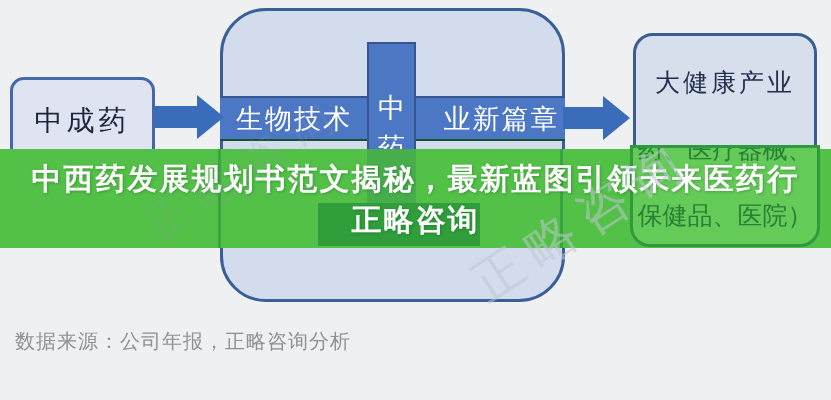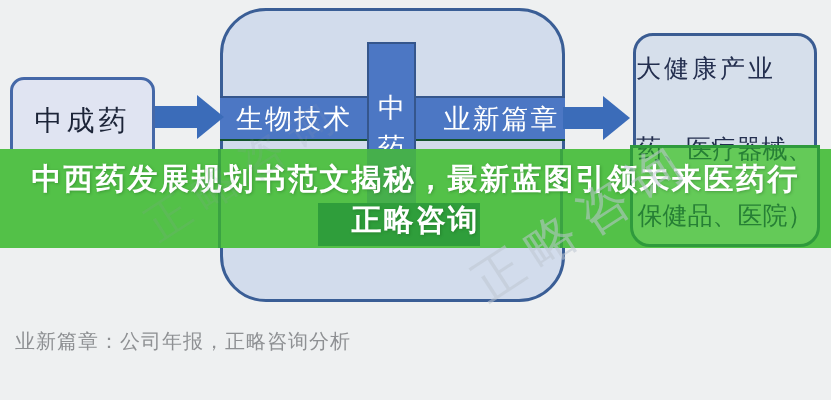--- a/index.html
+++ b/index.html
@@ -48,22 +48,22 @@
     border-top:22px solid transparent; border-bottom:22px solid transparent;
     border-left:27px solid #3b6cb9; }
   .a1s { left:155px; top:106px; width:45px; }
   .a1h { left:197px; top:95px; }
   .a2s { left:563px; top:107px; width:42px; }
   .a2h { left:603px; top:96px; }
   .target-box {
     position:absolute; left:633px; top:33px; width:184px; height:214px;
     background:#d6dfeb; border:3px solid #3a5c92; border-radius:20px; z-index:5;
   }
-  .tline { position:absolute; left:0; width:100%; text-align:left;
-    color:#232e4e; font-size:25px; line-height:32px; }
+  .tline { position:absolute; left:0; width:100%; text-align:center;
+    color:#232e4e; font-size:25px; line-height:32px;margin-top:14px; }
   .tline.l1 { top:17px; letter-spacing:3px; }
   .tline.l2 { top:57px; }
   .tline.l3 { top:97px; }
   .tline.l4 { top:162px; }
 
   
   .banner {
     position:absolute; left:0; top:149px; width:831px; height:99px;
     background:#53c148; z-index:20;
   }
@@ -144,15 +144,15 @@
       <span class="gline g3">药、医疗器械、</span>
       <span class="gline g4">保健品、医院）</span>
     </div>
     <div class="banner-text bt1">中西药发展规划书范文揭秘，最新蓝图引领未来医药行</div>
     <div class="banner-text bt2">正略咨询</div>
   </div>
 
   <div class="wm wm1">正略咨询</div>
   <div class="wm wm2">正略咨询</div>
 
-  <div class="footer-note">业新篇章：公司年报，正略咨询分析</div>
+  <div class="footer-note">数据来源：公司年报，正略咨询分析</div>
 
 </div>
 
 </body></html>

